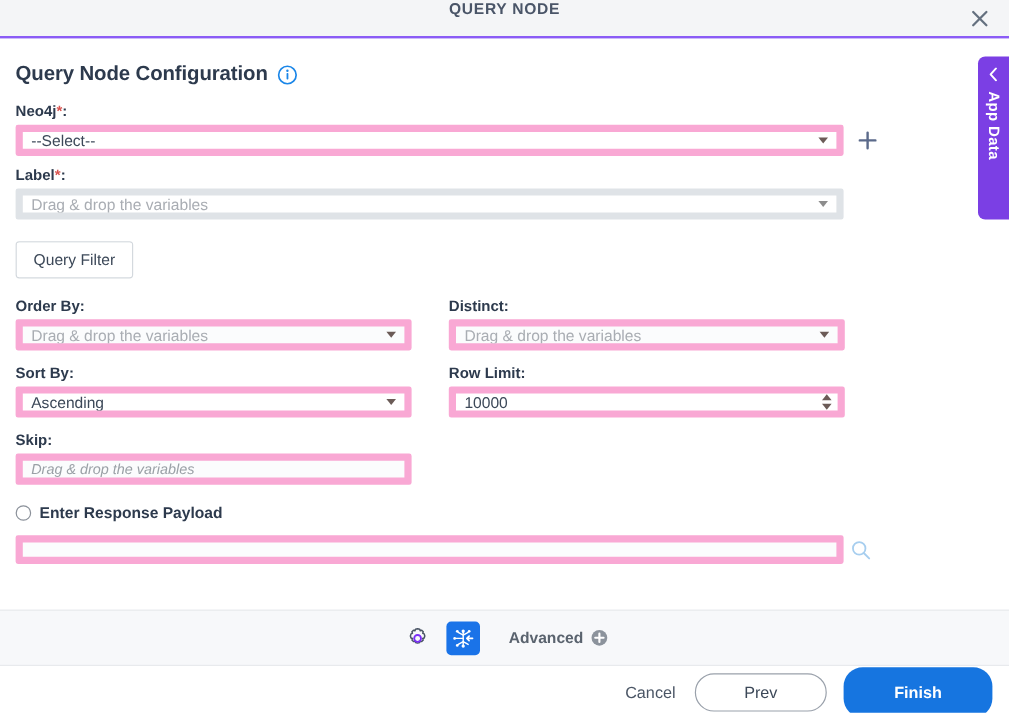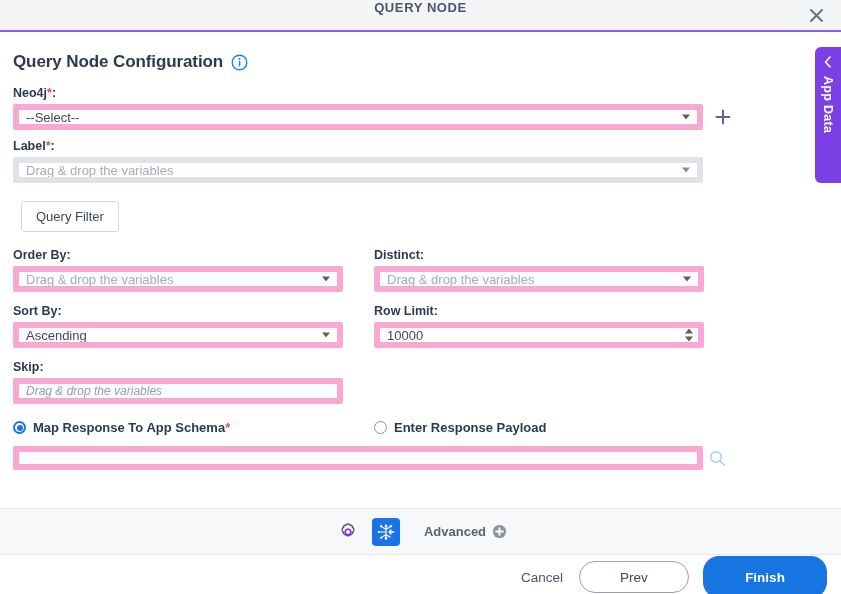--- a/index.html
+++ b/index.html
@@ -123,21 +123,21 @@
 
   .plus-btn {
     width: 20px; height: 20px;
     display: flex; align-items: center; justify-content: center;
     cursor: pointer; flex: none;
   }
 
   
   .tabs {
     display: flex;
-    margin: 18px 0 0 8px;
+    margin: 18px 0 0 0;
     border-radius: 3px;
     overflow: hidden;
     width: fit-content;
     border: 1px solid #d4d9de;
   }
   .tab {
     padding: 0 14px;
     height: 29px;
     display: flex; align-items: center;
     font-size: 13px;
@@ -355,24 +355,20 @@
     <div class="cell">
       <label class="fieldlabel">Skip:</label>
       <div class="inputbox plain placeholder-italic">
         <span>Drag &amp; drop the variables</span>
       </div>
     </div>
     <div class="cell"></div>
   </div>
 
   <div class="radio-row">
-    <div class="radio-opt">
-      <span class="radio checked"></span>
-      <span class="radio-label"><span>Map Response To App Schema</span><span class="req">*</span></span>
-    </div>
     <div class="radio-opt">
       <span class="radio"></span>
       <span class="radio-label">Enter Response Payload</span>
     </div>
   </div>
 
   <div class="schema-row">
     <div class="inputbox plain schema-input"></div>
     <span class="search-icon">
       <svg width="17" height="17" viewBox="0 0 17 17" aria-hidden="true">

